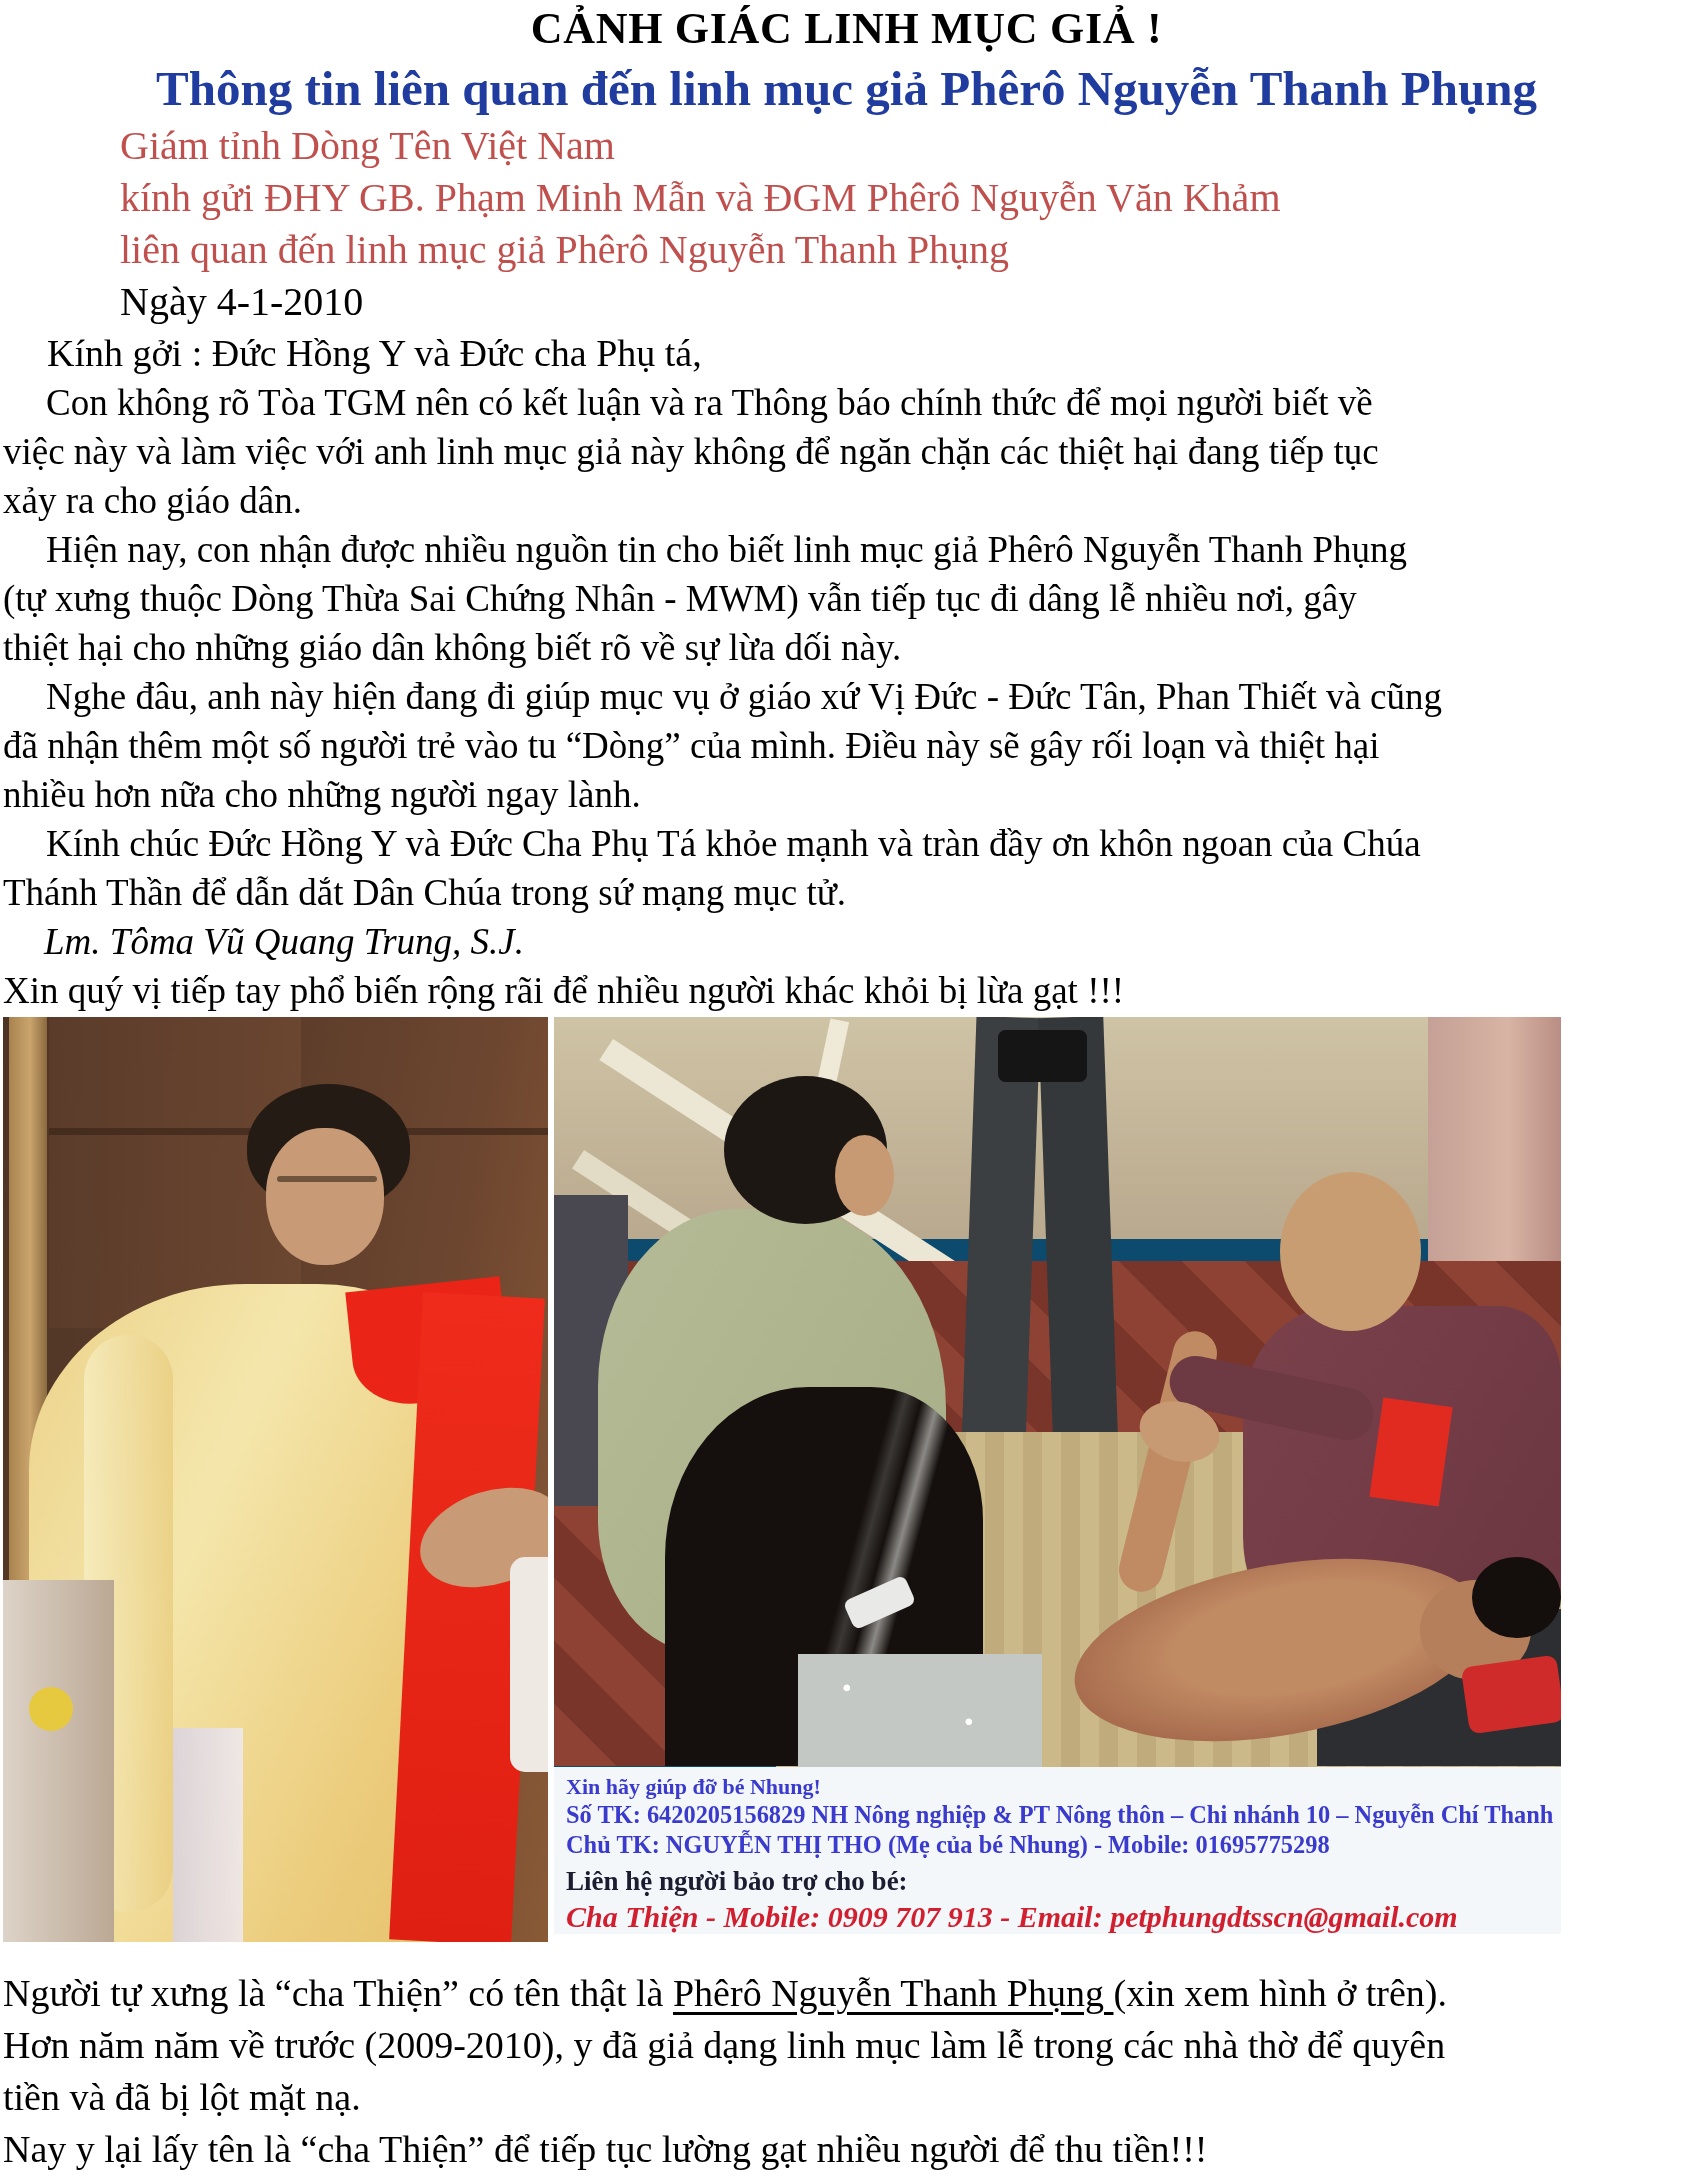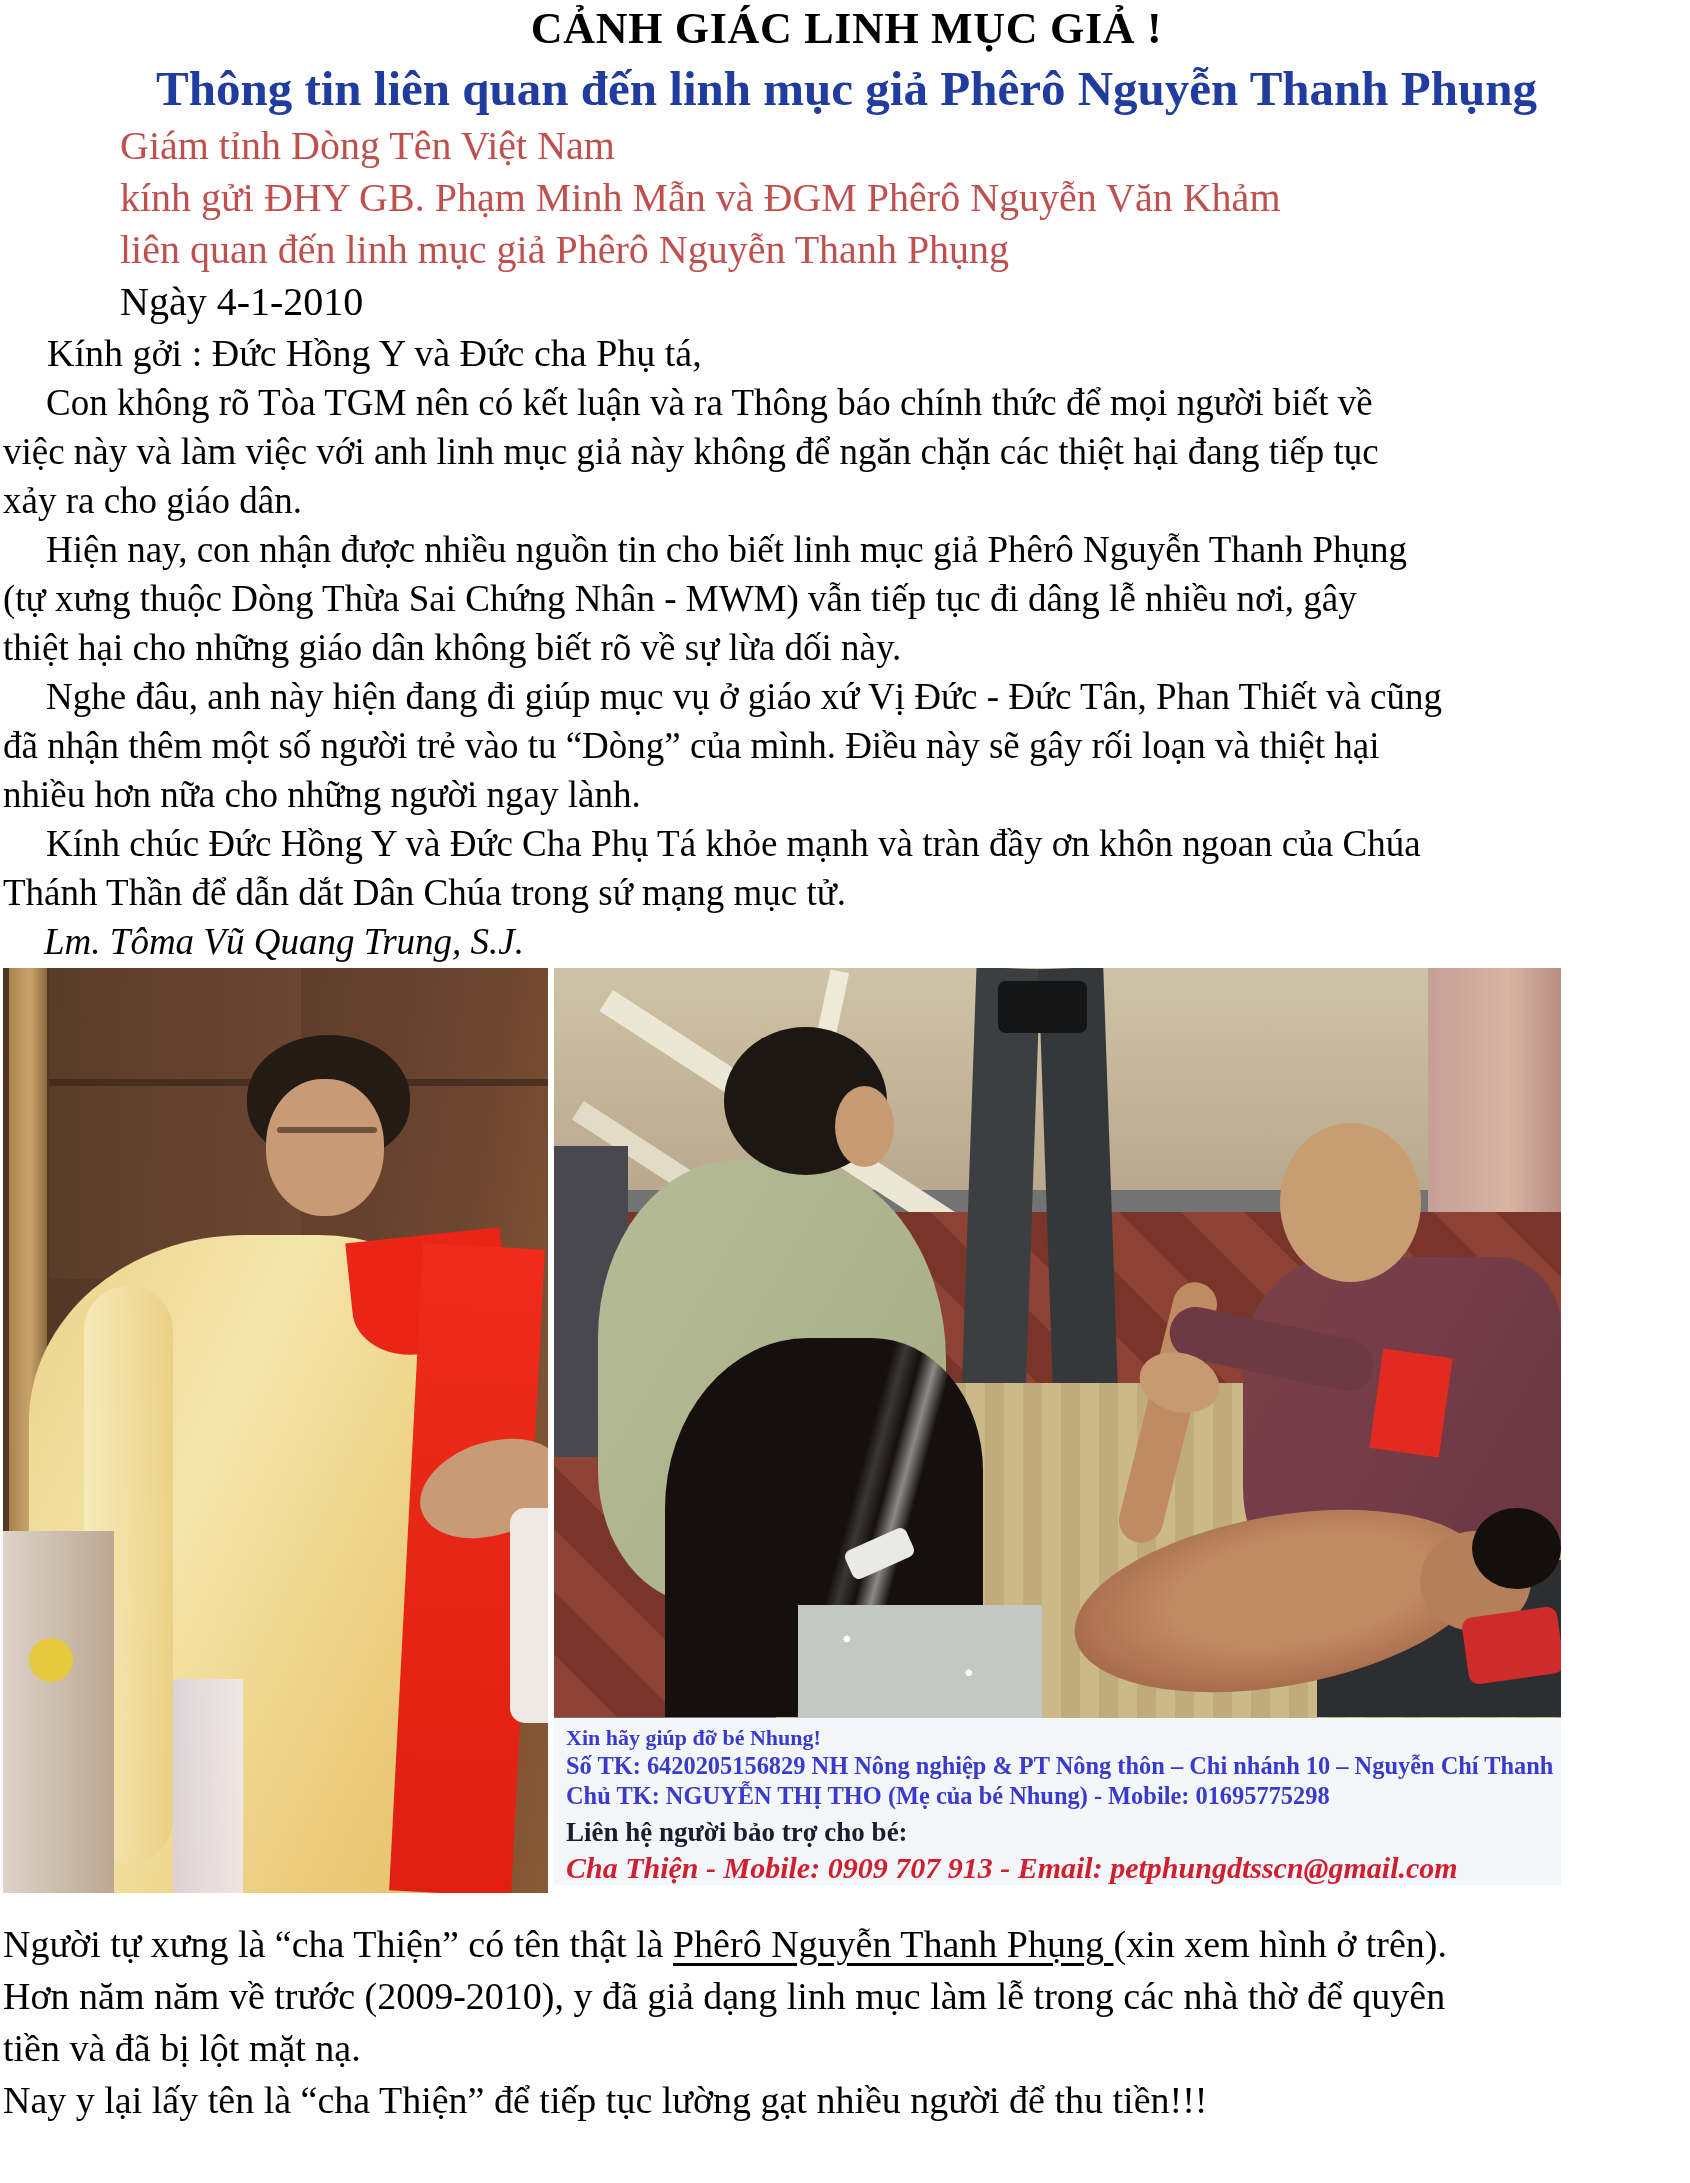--- a/index.html
+++ b/index.html
@@ -18,21 +18,21 @@
   .para .tline{font-size:37px;line-height:49px;white-space:nowrap;}
   .para .tline.first{padding-left:43px;}
   .signature{font-size:37px;line-height:49px;font-style:italic;padding-left:41px;}
   .appeal{font-size:37px;line-height:49px;}
 
   
   .photos{display:flex;gap:6px;margin-top:1.5px;}
   .photo{position:relative;overflow:hidden;}
   .photo *{position:absolute;}
   .photo-left{width:545px;height:925px;background:linear-gradient(100deg,#4e3425 0%,#5c3d2a 40%,#6d4630 70%,#8a5a36 100%);}
-  .photo-right{width:1007px;height:917px;background:#737373;}
+  .photo-right{width:1007px;height:917px;background:#0c4a6e;}
 
   
   .pl-pole{left:6px;top:0;width:38px;height:925px;background:linear-gradient(90deg,#a9834f,#caa46c 55%,#8a6a3e);}
   .pl-panel1{left:46px;top:0;width:252px;height:311px;background:linear-gradient(90deg,#5d3d2b,#6e4832);opacity:.8;}
   .pl-panelline{left:46px;top:111px;width:499px;height:7.4px;background:#3c2719;opacity:.7;}
   .pl-hair{left:244px;top:67px;width:163px;height:126px;background:#241b15;border-radius:50% 50% 45% 45%;}
   .pl-face{left:263px;top:111px;width:118px;height:137px;background:#c89a76;border-radius:48%;}
   .pl-glasses{left:274px;top:159px;width:100px;height:6px;background:#6e543c;border-radius:3px;}
   .pl-vestment{left:26px;top:267px;width:481px;height:666px;background:linear-gradient(115deg,#ecd28a 0%,#f4e6ab 35%,#eccd7e 70%,#e3bd66 100%);border-radius:45% 40% 6% 6% / 28% 26% 4% 4%;}
   .pl-fold{left:81px;top:318px;width:89px;height:577px;background:linear-gradient(90deg,#f7eec2,#e9cd7f);border-radius:44px;opacity:.8;}
@@ -123,20 +123,21 @@
   <div class="para">
       <div class="tline first">Nghe đâu, anh này hiện đang đi giúp mục vụ ở giáo xứ Vị Đức - Đức Tân, Phan Thiết và cũng</div>
       <div class="tline">đã nhận thêm một số người trẻ vào tu “Dòng” của mình. Điều này sẽ gây rối loạn và thiệt hại</div>
       <div class="tline">nhiều hơn nữa cho những người ngay lành.</div>
     </div>
   <div class="para">
       <div class="tline first">Kính chúc Đức Hồng Y và Đức Cha Phụ Tá khỏe mạnh và tràn đầy ơn khôn ngoan của Chúa</div>
       <div class="tline">Thánh Thần để dẫn dắt Dân Chúa trong sứ mạng mục tử.</div>
     </div>
   <div class="signature">Lm. Tôma Vũ Quang Trung, S.J.</div>
+  <div class="appeal">Xin quý vị tiếp tay phổ biến rộng rãi để nhiều người khác khỏi bị lừa gạt !!!</div>
 
   <div class="photos">
 
     <div class="photo photo-left">
       <div class="pl-pole"></div>
       <div class="pl-panel1"></div>
       <div class="pl-panelline"></div>
       <div class="pl-hair"></div>
       <div class="pl-face"></div>
       <div class="pl-glasses"></div>

